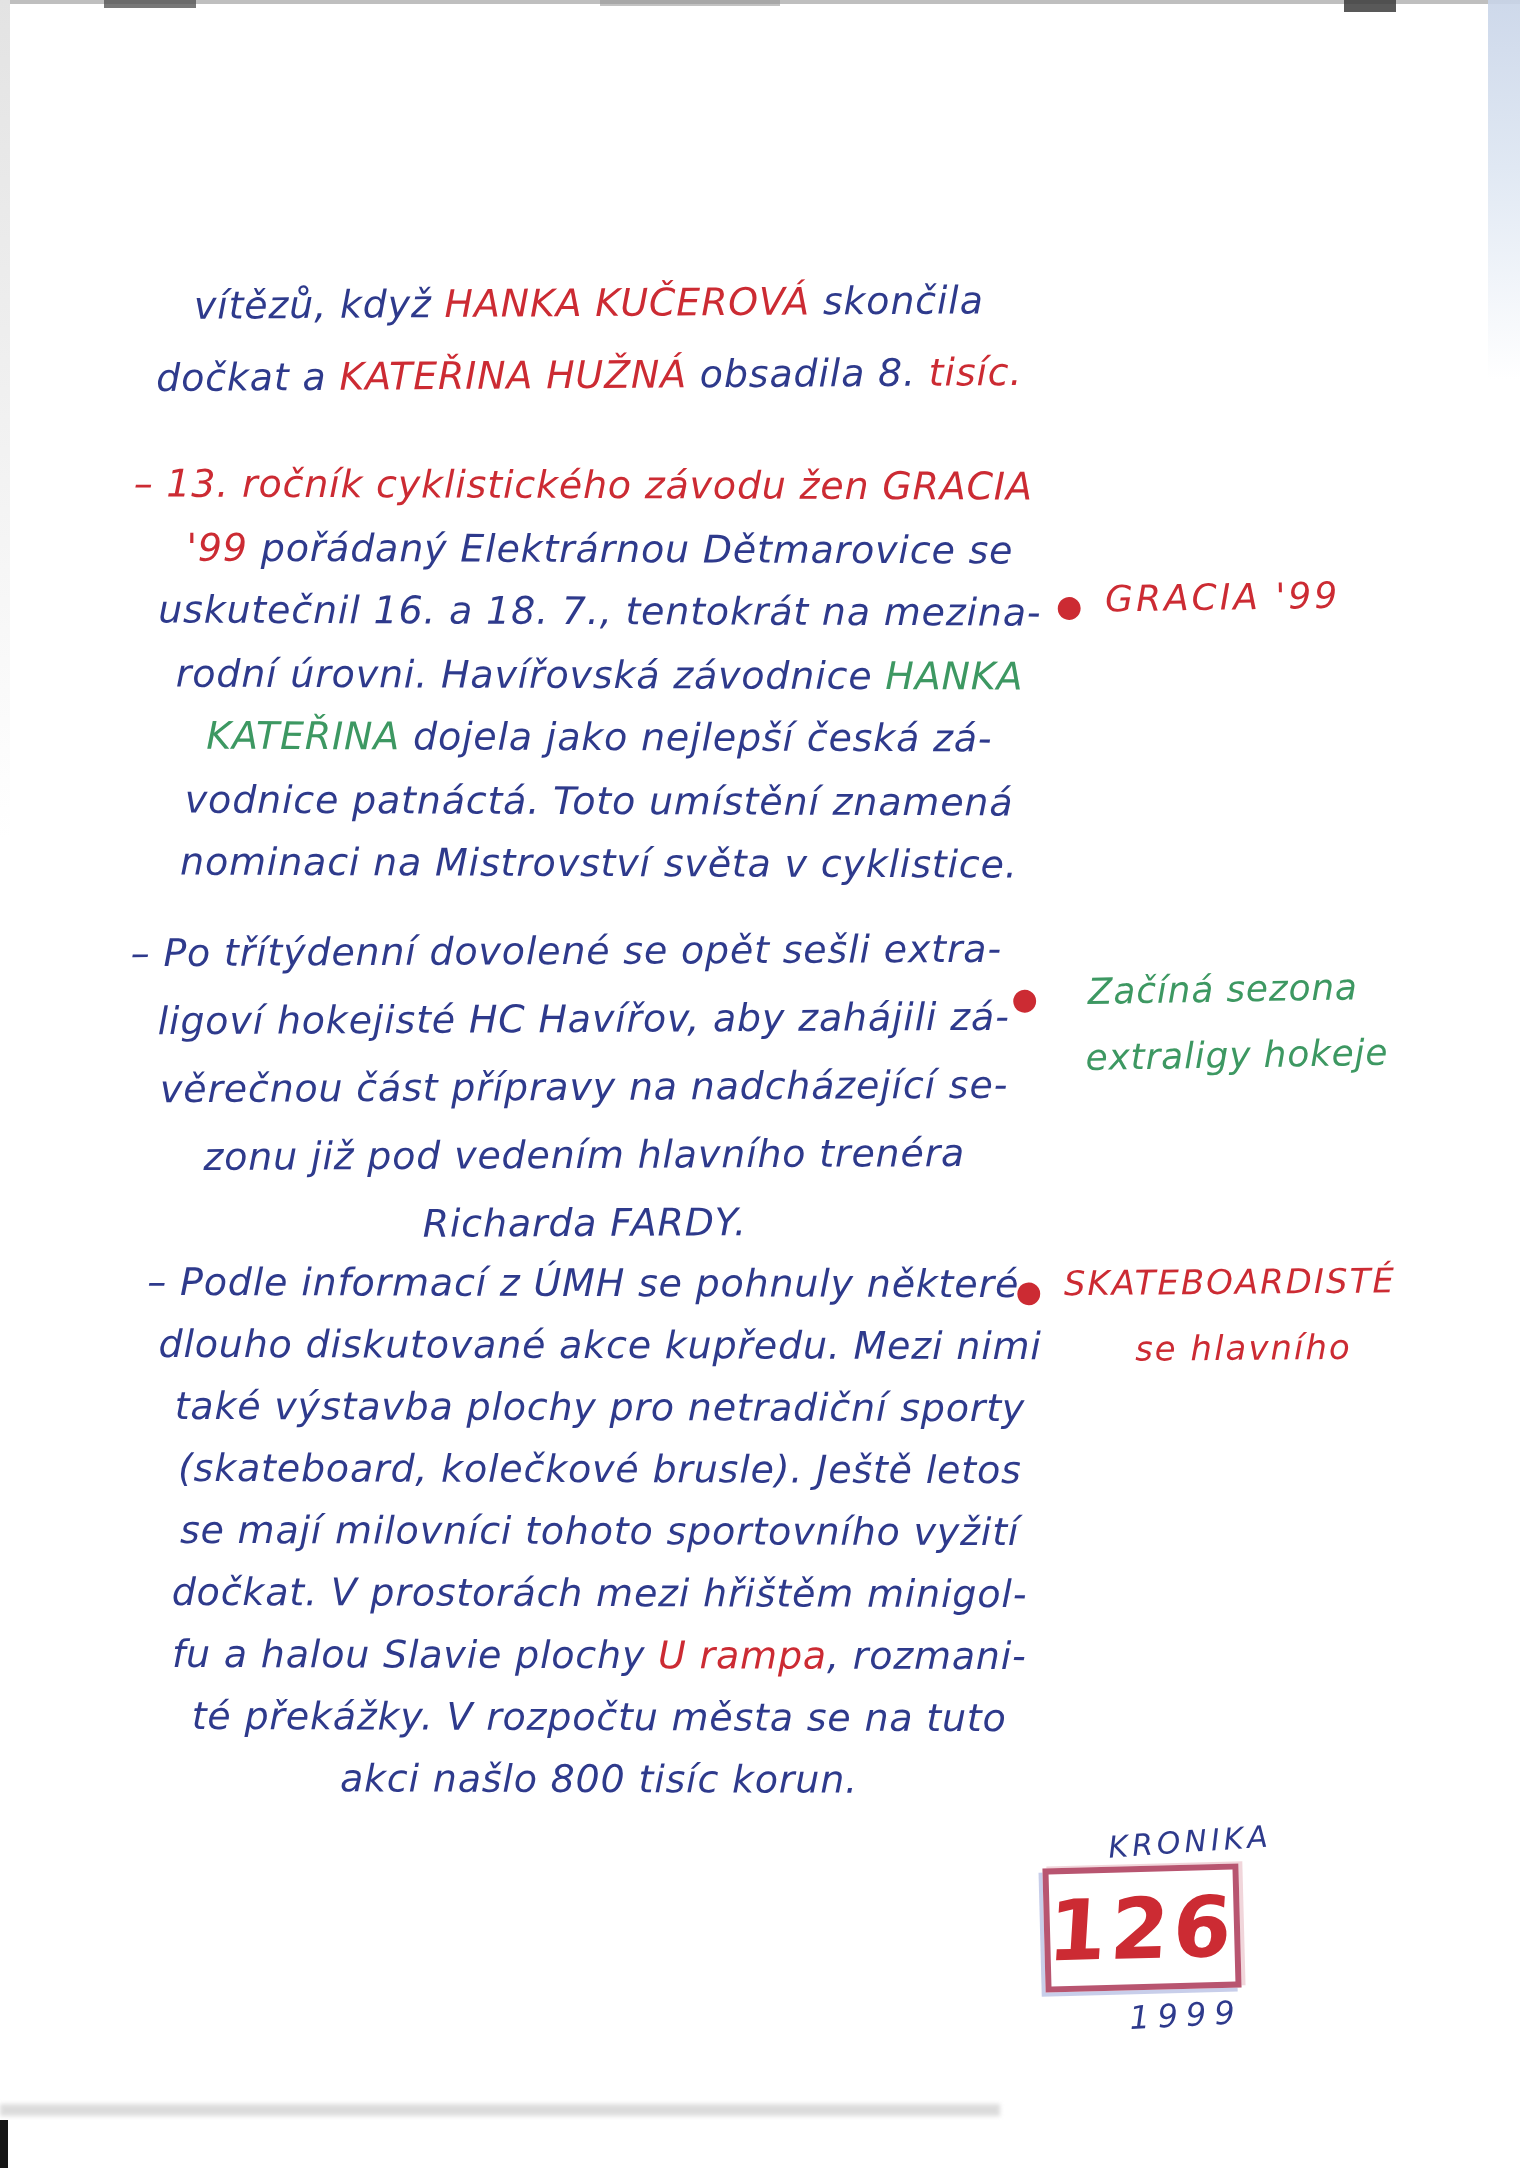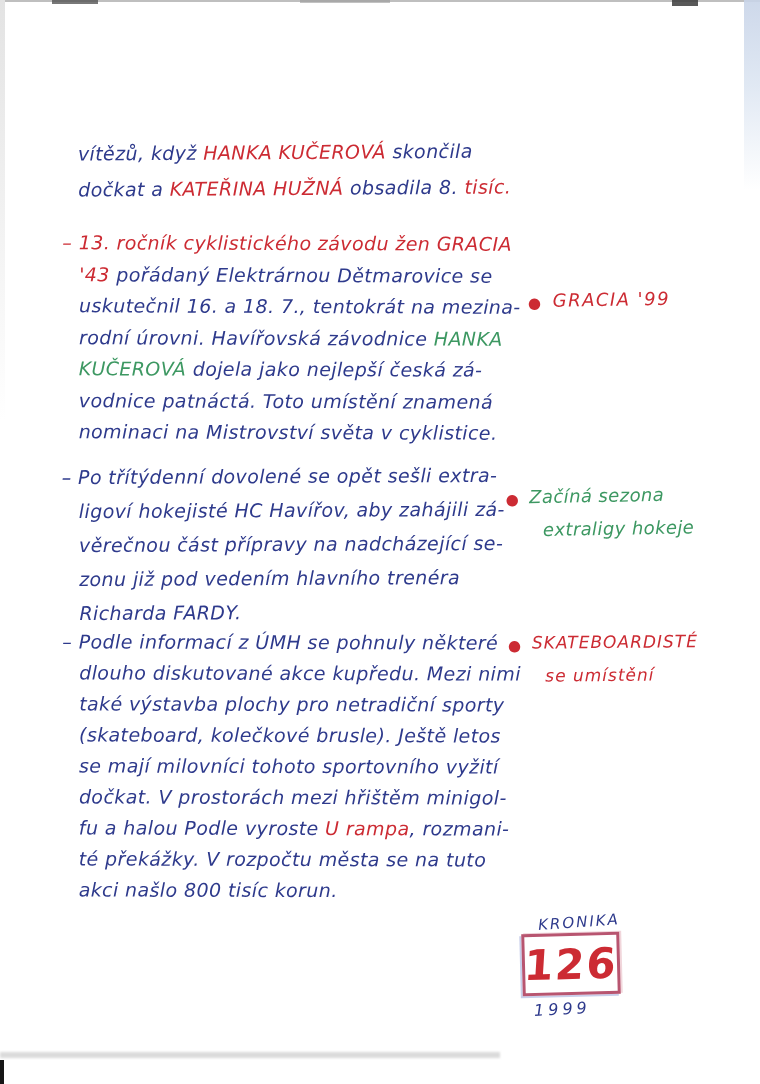--- a/index.html
+++ b/index.html
@@ -2,21 +2,21 @@
 <html lang="cs" style="--ink-blue: #2e3a8c; --ink-red: #cc2b33; --ink-green: #3d9862;"><head>
 <meta charset="utf-8">
 <title>Kronika 126 / 1999</title>
 <style>
   html,body{margin:0;padding:0;}
   body{
     width:760px;height:1084px;position:relative;overflow:hidden;
     background:#ffffff;
     font-family:"DejaVu Sans",sans-serif;
   }
-  .page{position:absolute;inset:0;}
+  .page{position:absolute;inset:0;text-align:center;}
 
   
   .hw{font-style:italic;letter-spacing:.4px;}
   .hw-line{white-space:nowrap;}
 
   .c-blue{color:var(--ink-blue,#2e3a8c);}
   .c-red{color:var(--ink-red,#cc2b33);}
   .c-green{color:var(--ink-green,#3d9862);}
 
   
@@ -79,24 +79,24 @@
   <div class="artifact art-bottom-smudge"></div>
   <div class="artifact art-corner-dash"></div>
 
   <div class="hw top-block">
       <div class="hw-line"><span class="c-blue">vítězů, když </span><span class="c-red">HANKA KUČEROVÁ</span><span class="c-blue"> skončila</span></div>
       <div class="hw-line"><span class="c-blue">dočkat a </span><span class="c-red">KATEŘINA HUŽNÁ</span><span class="c-blue"> obsadila 8. </span><span class="c-red">tisíc.</span></div>
     </div>
 
   <section class="hw entry entry-gracia">
       <div class="hw-line"><span class="c-red">– 13. ročník cyklistického závodu žen GRACIA</span></div>
-      <div class="hw-line"><span class="c-red">'43</span><span class="c-blue"> pořádaný Elektrárnou Dětmarovice se</span></div>
+      <div class="hw-line"><span class="c-red">'99</span><span class="c-blue"> pořádaný Elektrárnou Dětmarovice se</span></div>
       <div class="hw-line"><span class="c-blue">uskutečnil 16. a 18. 7., tentokrát na mezina-</span></div>
       <div class="hw-line"><span class="c-blue">rodní úrovni. Havířovská závodnice </span><span class="c-green">HANKA</span></div>
-      <div class="hw-line"><span class="c-green">KUČEROVÁ</span><span class="c-blue"> dojela jako nejlepší česká zá-</span></div>
+      <div class="hw-line"><span class="c-green">KATEŘINA</span><span class="c-blue"> dojela jako nejlepší česká zá-</span></div>
       <div class="hw-line"><span class="c-blue">vodnice patnáctá. Toto umístění znamená</span></div>
       <div class="hw-line"><span class="c-blue">nominaci na Mistrovství světa v cyklistice.</span></div>
     </section>
   <aside class="hw margin-note note-gracia">
     <span class="bullet c-red">●</span>
     <div class="note-lines">
         <div class="hw-line"><span class="c-red">GRACIA '99</span></div>
       </div>
   </aside>
 
@@ -115,29 +115,29 @@
       </div>
   </aside>
 
   <section class="hw entry entry-skate">
       <div class="hw-line"><span class="c-blue">– Podle informací z ÚMH se pohnuly některé</span></div>
       <div class="hw-line"><span class="c-blue">dlouho diskutované akce kupředu. Mezi nimi</span></div>
       <div class="hw-line"><span class="c-blue">také výstavba plochy pro netradiční sporty</span></div>
       <div class="hw-line"><span class="c-blue">(skateboard, kolečkové brusle). Ještě letos</span></div>
       <div class="hw-line"><span class="c-blue">se mají milovníci tohoto sportovního vyžití</span></div>
       <div class="hw-line"><span class="c-blue">dočkat. V prostorách mezi hřištěm minigol-</span></div>
-      <div class="hw-line"><span class="c-blue">fu a halou Podle vyroste </span><span class="c-red">U rampa</span><span class="c-blue">, rozmani-</span></div>
+      <div class="hw-line"><span class="c-blue">fu a halou Slavie plochy </span><span class="c-red">U rampa</span><span class="c-blue">, rozmani-</span></div>
       <div class="hw-line"><span class="c-blue">té překážky. V rozpočtu města se na tuto</span></div>
       <div class="hw-line"><span class="c-blue">akci našlo 800 tisíc korun.</span></div>
     </section>
   <aside class="hw margin-note note-skate">
     <span class="bullet c-red">●</span>
     <div class="note-lines">
         <div class="hw-line"><span class="c-red">SKATEBOARDISTÉ</span></div>
-        <div class="hw-line"><span class="c-red">se umístění</span></div>
+        <div class="hw-line"><span class="c-red">se hlavního</span></div>
       </div>
   </aside>
 
   <div class="stamp">
     <div class="stamp-title c-blue">KRONIKA</div>
     <div class="stamp-box">
       <span class="stamp-number c-red">126</span>
     </div>
     <div class="stamp-year c-blue">1999</div>
   </div>

